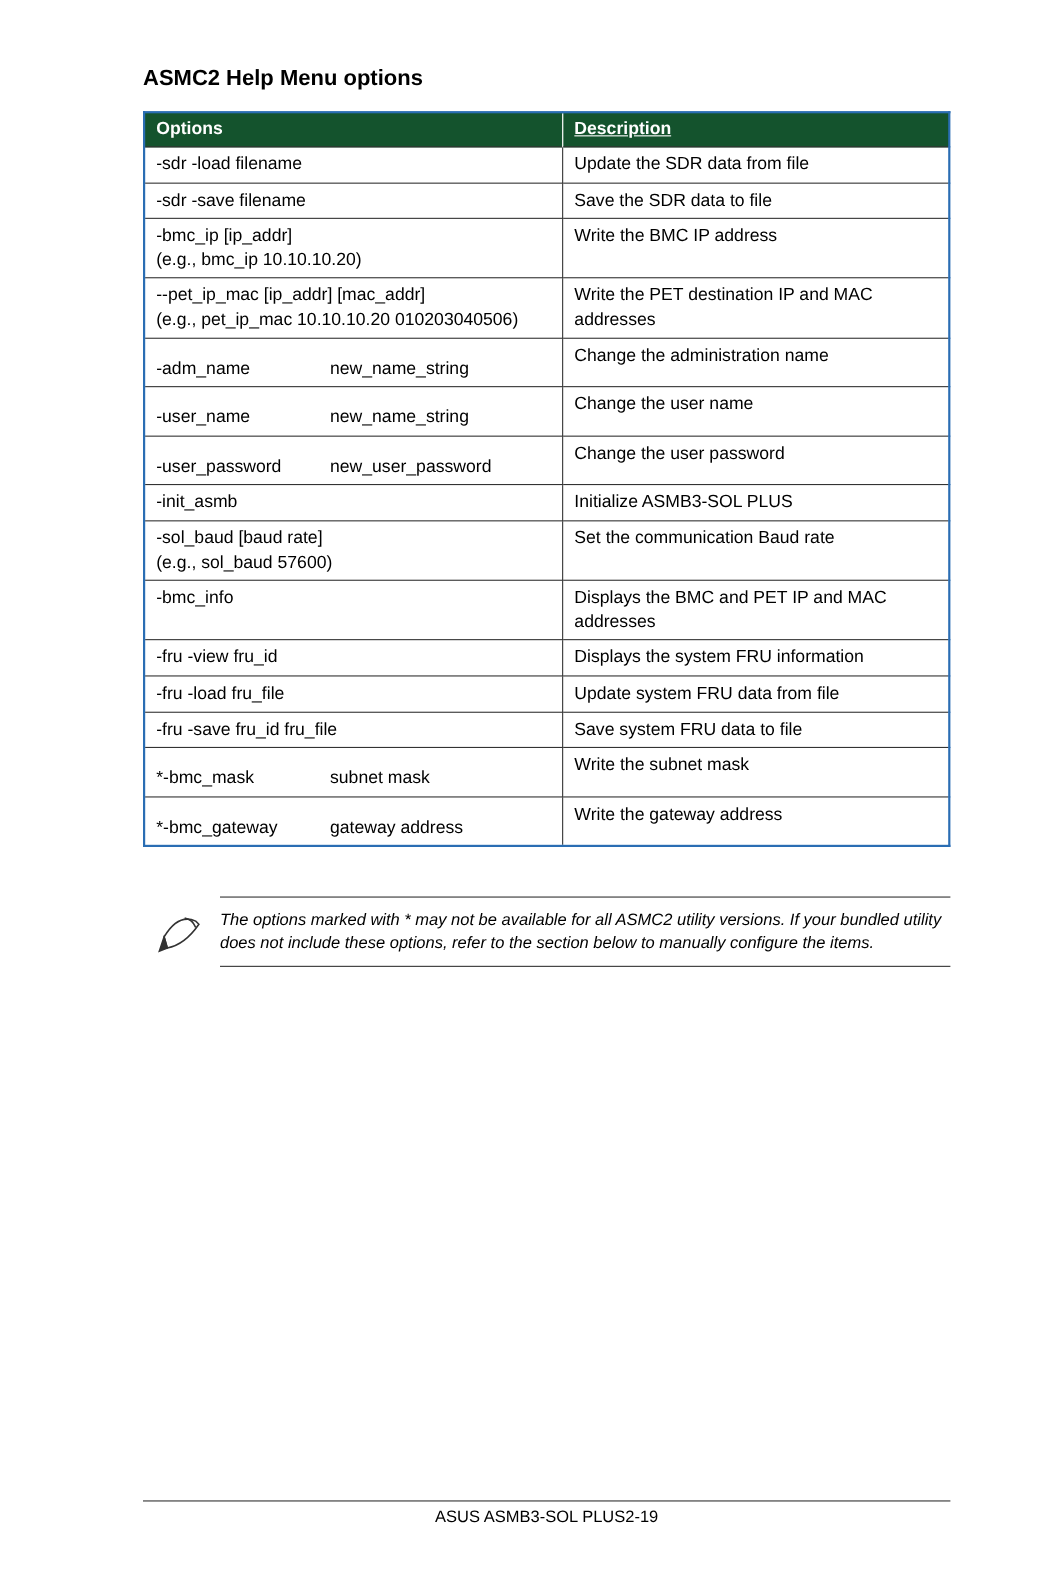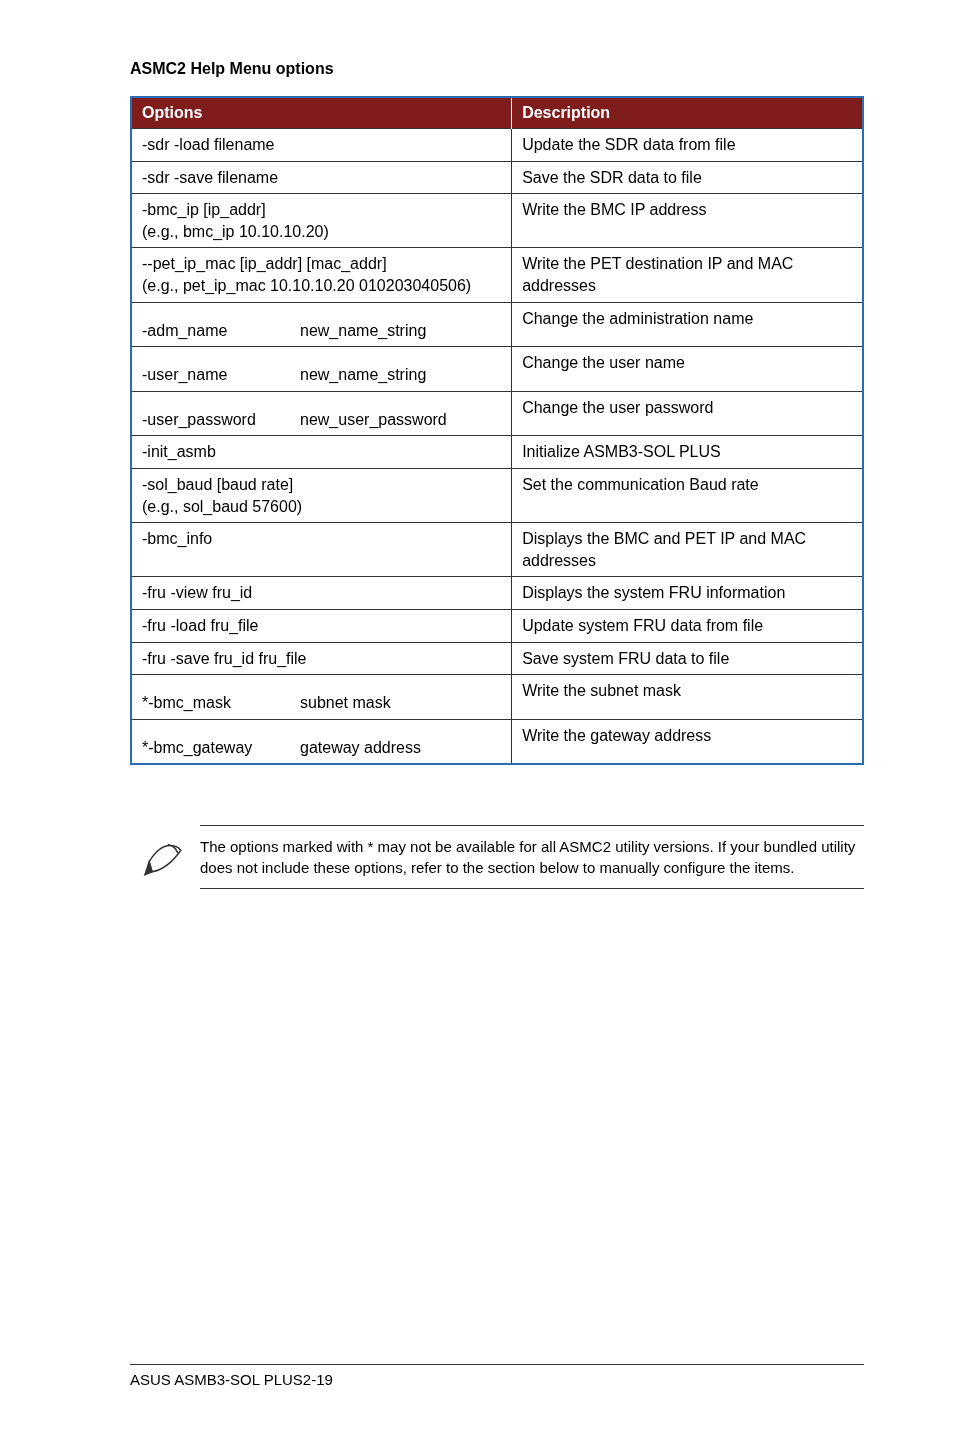--- a/index.html
+++ b/index.html
@@ -8,55 +8,56 @@
     background: #fff;
     width: 954px;
     height: 1438px;
     position: relative;
     color: #000;
   }
   .content {
     padding: 60px 90px 0 130px;
   }
   h2 {
-    font-size: 16px;
+    font-size: 20px;
     font-weight: bold;
     margin-bottom: 18px;
   }
   table {
     width: 100%;
     border-collapse: collapse;
     border: 2px solid #2a6db3;
   }
   th {
-    background: #7f1d1d;
+    background: #14532d;
     color: #fff;
     text-align: left;
     font-size: 16px;
     font-weight: bold;
     padding: 6px 10px;
     border-right: 1px solid #fff;
   }
-  th:last-child { border-right: none; }
+  th:last-child { border-right: none; text-decoration: underline; }
   td {
     font-size: 16px;
     padding: 5px 10px;
     border: 1px solid #333;
     vertical-align: top;
     line-height: 1.35;
   }
   td.opt { width: 52%; }
   .opt-inner { display: flex; margin-top: 12px; }
   .opt-left { flex: 0 0 44%; }
   .opt-right { flex: 1; }
   .note-block {
     display: flex;
     align-items: flex-start;
-    margin-top: 60px;
+    margin-top: 45px;
     padding: 0 0 0 0;
+    font-style: italic;
   }
   .note-icon {
     flex: 0 0 70px;
     display: flex;
     justify-content: center;
     padding-top: 8px;
   }
   .note-icon svg { width: 46px; height: 46px; }
   .note-text {
     flex: 1;
@@ -65,21 +66,21 @@
     padding: 10px 0 10px 0;
     font-size: 15px;
     line-height: 1.4;
   }
   .footer {
     position: absolute;
     bottom: 50px;
     left: 130px;
     right: 90px;
     display: flex;
-    justify-content: flex-start;
+    justify-content: center;
     border-top: 1px solid #333;
     padding-top: 6px;
     font-size: 15px;
   }
 </style>
 </head>
 <body>
 
 <div class="content">
   <h2>ASMC2 Help Menu options</h2>

